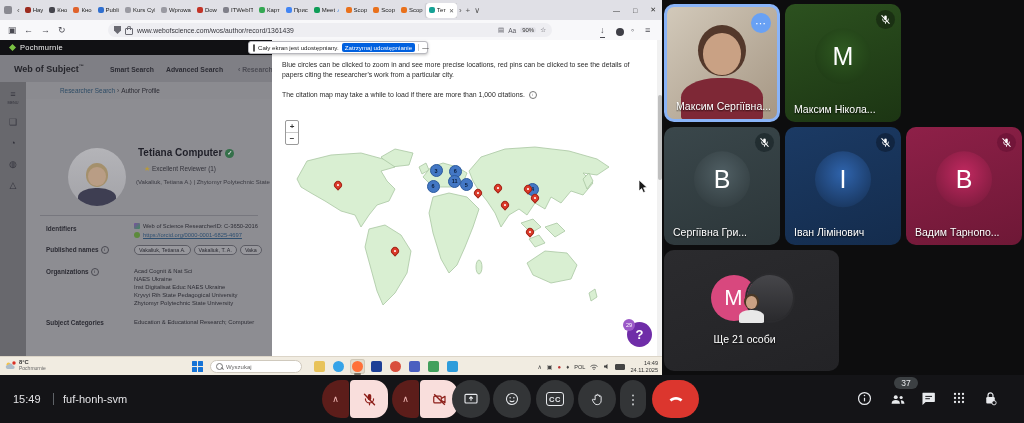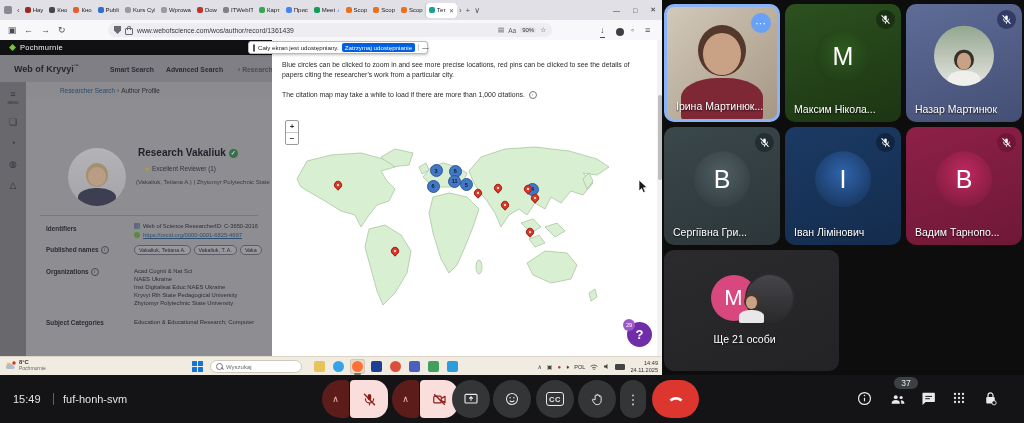--- a/index.html
+++ b/index.html
@@ -289,21 +289,21 @@
     </div>
 
     <div class="notice">
       <span class="monic"></span>
       <span class="noticetext">Cały ekran jest udostępniany.</span>
       <span class="noticebtn">Zatrzymaj udostępnianie</span>
       <span class="noticemin">—</span>
     </div>
 
     <div class="wosheader">
-      <span class="woslogo"><span>Web of Kryvyi</span><sup style="font-size:5px">™</sup></span>
+      <span class="woslogo"><span>Web of Subject</span><sup style="font-size:5px">™</sup></span>
       <span class="wosnav" style="left:110px">Smart Search</span>
       <span class="wosnav" style="left:166px">Advanced Search</span>
       <span class="wosnav dim" style="left:238px"><span>‹</span> <span>Research As</span></span>
     </div>
     <div class="breadbar">
       <span class="bread"><span>Researcher Search</span><span class="sep">›</span><span class="cur">Author Profile</span></span>
     </div>
     <div class="wosside">
       <span class="sideic">≡</span>
       <span class="menulbl">MENU</span>
@@ -314,21 +314,21 @@
     </div>
 
     <div class="woscard">
       <div class="avcircle" id="profilephoto">
           <div class="pwrap" style="width: 40px; height: 44.8px;">
             <div class="phair" style="left: 8.8px; top: 0px; width: 22.4px; height: 24px; border-radius: 50%; background: rgb(164, 144, 108);"></div>
             <div class="phead" style="left: 11.2px; top: 4px; width: 17.6px; height: 19.2px; border-radius: 50%; background: rgb(185, 157, 133);"></div>
             <div class="pbody" style="left: 0.8px; bottom: 0px; width: 38.4px; height: 20px; border-radius: 45% 45% 10% 10%; background: rgb(62, 62, 82);"></div>
           </div>
         </div>
-      <div class="pname"><span>Research Vakaliuk</span><span class="vcheck">✓</span></div>
+      <div class="pname"><span>Tetiana Computer</span><span class="vcheck">✓</span></div>
       <div class="prevw"><span class="goldstar">★</span> <span>Excellent Reviewer (1)</span></div>
       <div class="psub">(Vakaliuk, Tetiana A.)  |  Zhytomyr Polytechnic State</div>
       <div class="cardrule"></div>
       <div class="flabel" style="top:126px">Identifiers</div>
       <div id="idvals">
           <div class="idrow">
             <span class="wos-ic"></span>
             <span class="idtext">Web of Science ResearcherID: C-3650-2016</span>
           </div>
           <div class="idrow">
@@ -481,49 +481,32 @@
   </div>
 
   <div id="grid">
       <div class="tile speaking" style="left: 664px; top: 4px; width: 116px; height: 118px; border-color: rgb(138, 180, 248); background: linear-gradient(135deg, rgb(210, 201, 186), rgb(166, 151, 132));">
         <div class="pwrap" style="width: 86px; height: 96.32px;">
           <div class="phair" style="left: 18.92px; top: 0px; width: 48.16px; height: 51.6px; border-radius: 50%; background: rgb(83, 56, 43);"></div>
           <div class="phead" style="left: 24.08px; top: 8.6px; width: 37.84px; height: 41.28px; border-radius: 50%; background: rgb(201, 161, 132);"></div>
           <div class="pbody" style="left: 1.72px; bottom: 0px; width: 82.56px; height: 43px; border-radius: 45% 45% 10% 10%; background: rgb(126, 40, 54);"></div>
         </div>
         <div class="tilemenu" style="background: rgb(105, 161, 244);">⋯</div>
-        <div class="tilelabel">Ірина Мартинюк...</div>
+        <div class="tilelabel">Максим Сергіївна...</div>
       </div>
       <div class="tile" style="left: 785px; top: 4px; width: 116px; height: 118px; background: linear-gradient(160deg, rgb(44, 81, 31), rgb(28, 53, 19));">
         <div class="avinit" style="background: radial-gradient(circle at 50% 40%, rgb(47, 90, 33), rgb(28, 53, 19));">М</div>
         <div class="micbadge" style="background: rgba(25, 45, 18, 0.85);">
           <svg width="11" height="11" viewBox="0 0 24 24">
             <rect x="9.2" y="3.2" width="5.6" height="10" rx="2.8" fill="currentColor"></rect>
             <path d="M5.5,11 a6.5,6.5 0 0 0 13,0 M12,17.5 V20.5" fill="none" stroke="currentColor" stroke-width="1.9" stroke-linecap="round"></path>
             <line x1="4" y1="3.5" x2="20" y2="20.5" stroke="currentColor" stroke-width="2.2" stroke-linecap="round"></line>
           </svg>
         </div>
         <div class="tilelabel">Максим Нікола...</div>
-      </div>
-      <div class="tile" style="left: 906px; top: 4px; width: 116px; height: 118px; background: linear-gradient(160deg, rgb(94, 108, 151), rgb(69, 79, 117));">
-        <div class="avphoto" style="background: linear-gradient(rgb(147, 166, 143), rgb(230, 230, 224));">
-          <div class="pwrap" style="width: 34px; height: 38.08px;">
-            <div class="phair" style="left: 7.48px; top: 0px; width: 19.04px; height: 20.4px; border-radius: 50%; background: rgb(53, 48, 42);"></div>
-            <div class="phead" style="left: 9.52px; top: 3.4px; width: 14.96px; height: 16.32px; border-radius: 50%; background: rgb(201, 161, 132);"></div>
-            <div class="pbody" style="left: 0.68px; bottom: 0px; width: 32.64px; height: 17px; border-radius: 45% 45% 10% 10%; background: rgb(239, 239, 236);"></div>
-          </div>
-        </div>
-        <div class="micbadge" style="background: rgba(40, 50, 90, 0.8);">
-          <svg width="11" height="11" viewBox="0 0 24 24">
-            <rect x="9.2" y="3.2" width="5.6" height="10" rx="2.8" fill="currentColor"></rect>
-            <path d="M5.5,11 a6.5,6.5 0 0 0 13,0 M12,17.5 V20.5" fill="none" stroke="currentColor" stroke-width="1.9" stroke-linecap="round"></path>
-            <line x1="4" y1="3.5" x2="20" y2="20.5" stroke="currentColor" stroke-width="2.2" stroke-linecap="round"></line>
-          </svg>
-        </div>
-        <div class="tilelabel">Назар Мартинюк</div>
       </div>
       <div class="tile" style="left: 664px; top: 127px; width: 116px; height: 118px; background: linear-gradient(160deg, rgb(58, 71, 75), rgb(44, 54, 57));">
         <div class="avinit" style="background: radial-gradient(circle at 50% 40%, rgb(80, 95, 100), rgb(44, 54, 57));">В</div>
         <div class="micbadge" style="background: rgba(30, 42, 46, 0.85);">
           <svg width="11" height="11" viewBox="0 0 24 24">
             <rect x="9.2" y="3.2" width="5.6" height="10" rx="2.8" fill="currentColor"></rect>
             <path d="M5.5,11 a6.5,6.5 0 0 0 13,0 M12,17.5 V20.5" fill="none" stroke="currentColor" stroke-width="1.9" stroke-linecap="round"></path>
             <line x1="4" y1="3.5" x2="20" y2="20.5" stroke="currentColor" stroke-width="2.2" stroke-linecap="round"></line>
           </svg>
         </div>

